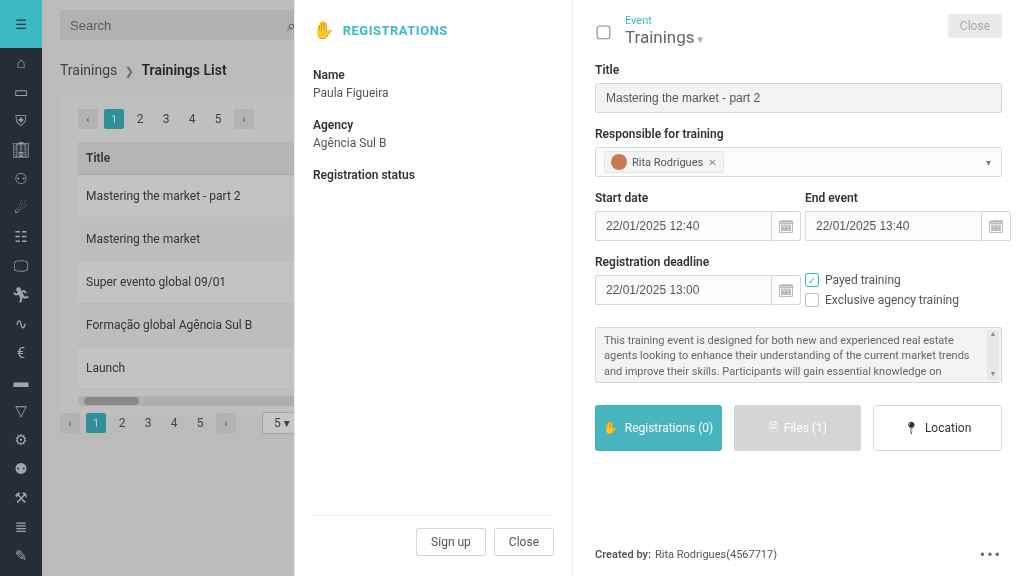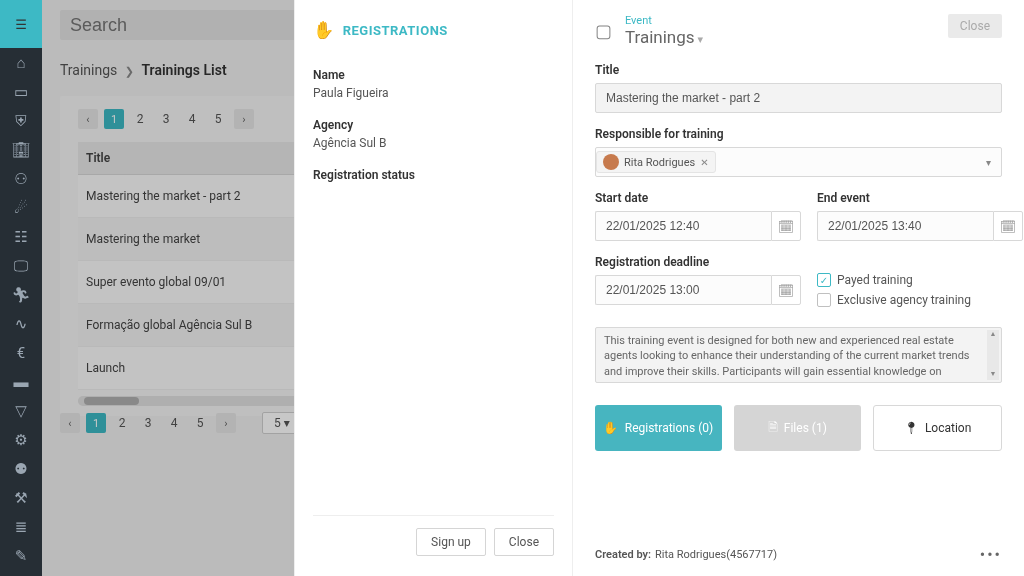--- a/index.html
+++ b/index.html
@@ -8,21 +8,21 @@
     
     .nav-rail { position: absolute; left: 0; top: 0; width: 42px; height: 576px; background: #262e35; display: flex; flex-direction: column; align-items: center; padding-top: 0; }
     .nav-rail .hamburger { width: 42px; height: 48px; background: #3db9c5; display: flex; align-items: center; justify-content: center; color: #333; }
     .nav-rail .nav-item { width: 42px; height: 29px; display: flex; align-items: center; justify-content: center; color: #9aa6b2; font-size: 15px; }
     
     
     .main { position: absolute; left: 42px; top: 0; right: 0; height: 576px; background: #f0f0f0; }
     
     
     .search-bar { position: absolute; left: 18px; top: 10px; width: 246px; height: 30px; background: #e3e3e3; border-radius: 2px; display: flex; align-items: center; padding: 0 10px; }
-    .search-bar input { flex: 1; border: none; background: transparent; outline: none; font-size: 18px; color: #6d28d9; }
+    .search-bar input { flex: 1; border: none; background: transparent; outline: none; font-size: 13px; color: #6d28d9; }
     .search-bar .search-ic { color: #666; font-size: 16px; }
     
     
     .close-tab { position: absolute; left: 271px; top: 0; width: 20px; height: 20px; background: #2b2b2b; color: #fff; display: flex; align-items: center; justify-content: center; font-size: 14px; }
     
     
     .breadcrumb { position: absolute; left: 18px; top: 62px; font-size: 14px; color: #444; }
     .breadcrumb .crumb-main { color: #555; }
     .breadcrumb .chev { color: #888; margin: 0 4px; font-size: 11px; }
     .breadcrumb .crumb-active { font-weight: 600; color: #333; }
@@ -69,27 +69,27 @@
     .event-kind { font-size: 11px; color: #3db9c5; }
     .event-type { font-size: 17px; color: #666; }
     .event-type .chev-sm { font-size: 11px; color: #aaa; margin-left: 3px; }
     .close-btn { margin-left: auto; padding: 5px 12px; background: #eaeaea; border-radius: 2px; font-size: 12px; color: #aaa; cursor: pointer; }
     
     .field-group { margin-bottom: 14px; }
     .field-label { font-weight: 600; font-size: 12px; color: #333; margin-bottom: 6px; display: block; }
     .field-input { width: 100%; height: 30px; border: 1px solid #d8d8d8; border-radius: 2px; padding: 0 10px; font-size: 12px; color: #555; background: #fcfcfc; }
     .field-input.ro { background: #f3f3f3; }
     
-    .select-chip { width: 100%; height: 30px; border: 1px solid #d8d8d8; border-radius: 2px; display: flex; align-items: center; padding: 0 0; background: #fcfcfc; position: relative; }
+    .select-chip { width: 100%; height: 30px; border: 1px solid #d8d8d8; border-radius: 2px; display: flex; align-items: center; padding: 0 8px; background: #fcfcfc; position: relative; }
     .chip { display: flex; align-items: center; gap: 5px; background: #f4f4f4; border: 1px solid #e4e4e4; border-radius: 3px; padding: 2px 6px; font-size: 11px; color: #555; }
     .chip .avatar { width: 16px; height: 16px; border-radius: 50%; background: #c77a4d; }
     .chip .x { color: #888; font-size: 10px; cursor: pointer; }
     .select-chip .arrow { position: absolute; right: 10px; color: #888; font-size: 10px; }
     
-    .two-col { display: flex; gap: 16px; }
+    .two-col { display: flex; gap: 4px; }
     .two-col > div { flex: 1; }
     .date-field { display: flex; }
     .date-field input { flex: 1; height: 30px; border: 1px solid #d8d8d8; border-right: none; border-radius: 2px 0 0 2px; padding: 0 10px; font-size: 12px; color: #555; background: #fcfcfc; }
     .date-field .cal-btn { width: 30px; height: 30px; border: 1px solid #d8d8d8; border-radius: 0 2px 2px 0; display: flex; align-items: center; justify-content: center; color: #888; background: #fff; cursor: pointer; }
     
     .check-row { display: flex; align-items: center; gap: 6px; font-size: 12px; color: #555; margin-bottom: 6px; }
     .checkbox { width: 14px; height: 14px; border: 1px solid #c0c0c0; border-radius: 2px; display: flex; align-items: center; justify-content: center; font-size: 10px; }
     .checkbox.checked { border-color: #3db9c5; color: #3db9c5; }
     
     .textarea-box { width: 100%; height: 56px; border: 1px solid #d8d8d8; border-radius: 2px; background: #f3f3f3; position: relative; padding: 5px 18px 5px 8px; font-size: 11px; color: #666; line-height: 1.4; overflow: hidden; }

